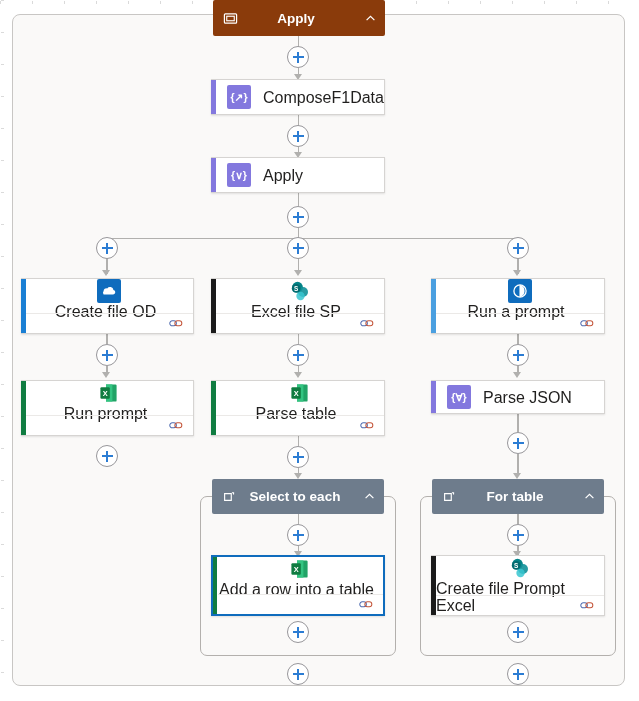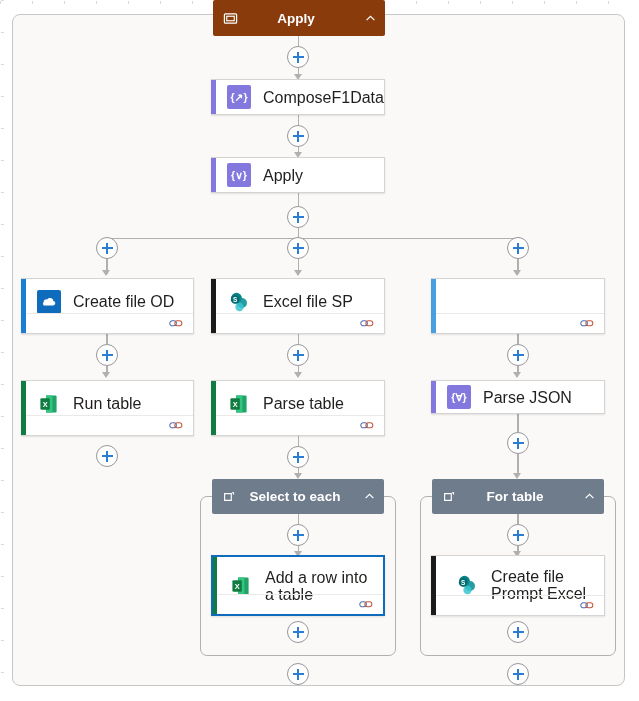--- a/index.html
+++ b/index.html
@@ -59,21 +59,21 @@
     position:absolute;background:#ffffff;
     border:1px solid #d6d4d2;border-left-width:0;
     box-sizing:border-box;z-index:4;
     box-shadow:0 .6px 1.8px rgba(0,0,0,.10);
   }
   .card .accent{position:absolute;left:0;top:0;bottom:0;width:5px;}
   .card .row{display:flex;align-items:center;height:100%;padding-left:5px;box-sizing:border-box;}
   .card .ico{width:24px;height:24px;margin-left:11px;margin-right:12px;flex:0 0 auto;
     display:flex;align-items:center;justify-content:center;}
   .card .label{font-size:16px;color:#201f1e;line-height:17px;padding-right:8px;}
-  .card.has-foot .row{height:45px;}
+  .card.has-foot .row{height:45px;flex-direction:column;}
   .card.two-line .row{height:58px;}
   .card .foot{
     position:absolute;left:5px;right:0;bottom:0;height:20px;
     border-top:1px solid #ebe9e7;display:flex;align-items:center;
     justify-content:flex-end;padding-right:10px;box-sizing:border-box;
   }
   .card.selected{border:2px solid #0f6cbd;border-left-width:2px;}
   .card.selected .accent{left:0;width:4px;}
 
   
@@ -213,20 +213,31 @@
         <svg width="14" height="11" viewBox="0 0 18 12">
             <rect x="1" y="2.6" width="8.5" height="6.4" rx="3.2" fill="none" stroke="#4f6bb0" stroke-width="1.3"></rect>
             <rect x="7.5" y="2.6" width="9" height="6.4" rx="3.2" fill="none" stroke="#c4553a" stroke-width="1.3"></rect>
           </svg>
       </span>
     </span>
   </div>
 
   <div class="card has-foot" style="left:431px;top:278px;width:174px;height:56px;">
     <span class="accent" style="background:#4a9fe0;"></span>
+    <span class="row">
+      <span class="ico">
+        <svg width="24" height="24" viewBox="0 0 24 24">
+            <rect width="24" height="24" rx="2" fill="#0f6cbd"></rect>
+            <circle cx="12" cy="12" r="6.1" fill="none" stroke="#ffffff" stroke-width="1.3"></circle>
+            <path d="M12 6.1a6.1 6.1 0 0 1 0 11.8z" fill="#ffffff"></path>
+            <path d="M12 6v12" stroke="#ffffff" stroke-width="1.1"></path>
+          </svg>
+      </span>
+      <span class="label">Run a prompt</span>
+    </span>
     <span class="foot">
       <span>
         <svg width="14" height="11" viewBox="0 0 18 12">
             <rect x="1" y="2.6" width="8.5" height="6.4" rx="3.2" fill="none" stroke="#4f6bb0" stroke-width="1.3"></rect>
             <rect x="7.5" y="2.6" width="9" height="6.4" rx="3.2" fill="none" stroke="#c4553a" stroke-width="1.3"></rect>
           </svg>
       </span>
     </span>
   </div>
 
@@ -249,21 +260,21 @@
     <span class="accent" style="background:#107c41;"></span>
     <span class="row">
       <span class="ico">
         <svg width="24" height="24" viewBox="0 0 24 24">
             <path d="M9 3.4h9.4A1.2 1.2 0 0 1 19.6 4.6v14.8a1.2 1.2 0 0 1-1.2 1.2H9z" fill="#21a366"></path>
             <path d="M9 3.4h6.4v17.2H9z" fill="#33c481"></path>
             <rect x="3.4" y="6.2" width="9.4" height="11.6" rx="1.1" fill="#107c41"></rect>
             <text x="8.1" y="14.6" font-size="7.4" fill="#ffffff" text-anchor="middle" font-family="Liberation Sans, sans-serif" font-weight="bold">X</text>
           </svg>
       </span>
-      <span class="label">Run table</span>
+      <span class="label">Run prompt</span>
     </span>
     <span class="foot">
       <span>
         <svg width="14" height="11" viewBox="0 0 18 12">
             <rect x="1" y="2.6" width="8.5" height="6.4" rx="3.2" fill="none" stroke="#4f6bb0" stroke-width="1.3"></rect>
             <rect x="7.5" y="2.6" width="9" height="6.4" rx="3.2" fill="none" stroke="#c4553a" stroke-width="1.3"></rect>
           </svg>
       </span>
     </span>
   </div>
@@ -377,21 +388,21 @@
           </svg>
       </span>
     </div>
   </div>
 
   <div class="vline" style="left:517.3px;top:514px;height:10px;"></div>
   <div class="plus" style="left:507px;top:524px;"></div>
   <div class="vline" style="left:517.3px;top:546px;height:9px;"></div>
   <div class="arrow" style="left:513px;top:551px;"></div>
 
-  <div class="card has-foot two-line" style="left:431px;top:555px;width:174px;height:61px;padding-left:8px;">
+  <div class="card has-foot two-line" style="left:431px;top:555px;width:174px;height:61px;">
     <span class="accent" style="background:#1b1b1b;"></span>
     <span class="row">
       <span class="ico">
         <svg width="24" height="24" viewBox="0 0 24 24">
             <circle cx="9.5" cy="8.2" r="5.4" fill="#038387"></circle>
             <circle cx="15" cy="13" r="5" fill="#0f9199" opacity=".9"></circle>
             <circle cx="12.5" cy="17" r="4.2" fill="#37c6d0" opacity=".85"></circle>
             <circle cx="8.2" cy="9.4" r="4.4" fill="#036c70"></circle>
             <text x="8.2" y="12.1" font-size="6.4" fill="#ffffff" text-anchor="middle" font-family="Liberation Sans, sans-serif" font-weight="bold">S</text>
           </svg>

